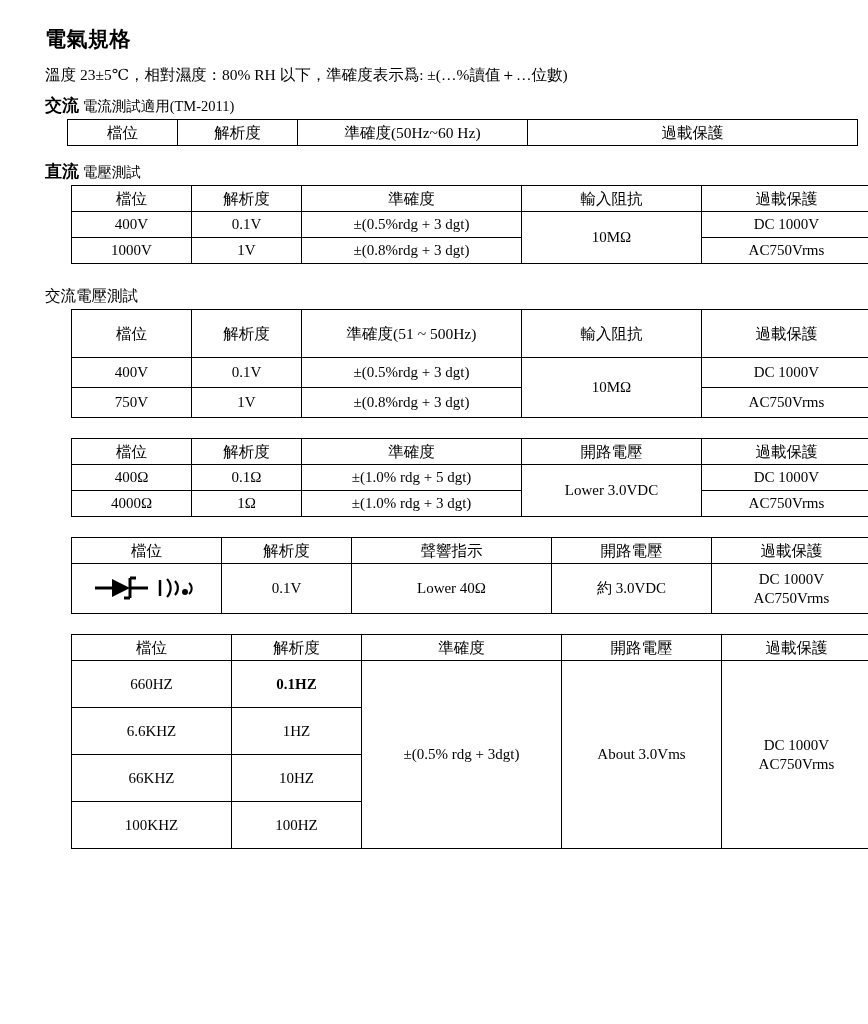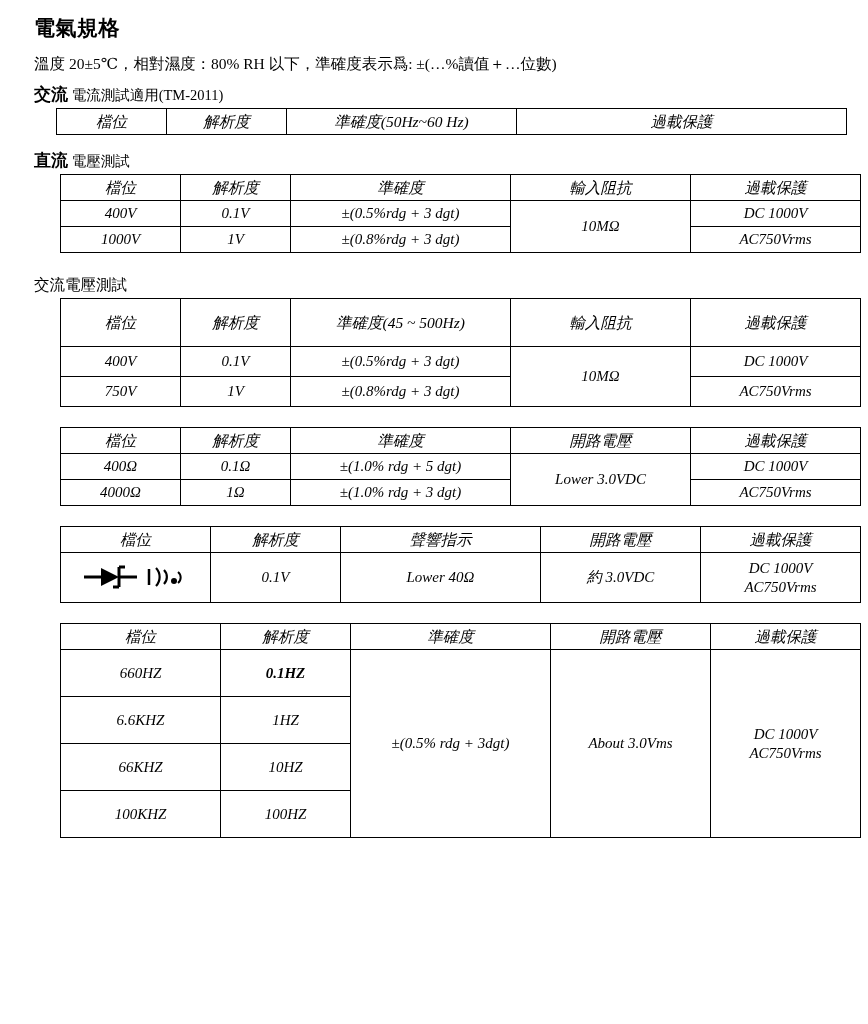--- a/index.html
+++ b/index.html
@@ -11,21 +11,21 @@
     width: 868px;
     height: 1024px;
     font-family: "Liberation Serif", "DejaVu Serif", serif;
     color: #000000;
     overflow: hidden;
   }
   .page {
     position: relative;
     width: 708px;
     height: 1024px;
-    padding: 0;
+    padding: 11px;
     box-sizing: border-box;
   }
   .content {
     padding: 14px 30px 0 34px;
   }
   h1.doc-title {
     font-size: 21px;
     font-weight: bold;
     margin: 0 0 12px 0;
     letter-spacing: 0.5px;
@@ -49,21 +49,20 @@
   }
   .sec-head.plain {
     font-weight: normal;
     font-size: 15.5px;
     font-family: Liberation Serif, serif;
   }
   table.spec {
     border-collapse: collapse;
     border: 1.5px solid #000;
     table-layout: fixed;
-    font-style: italic;
   }
   table.spec td, table.spec th {
     border: 1px solid #000;
     text-align: center;
     vertical-align: middle;
     font-size: 15px;
     font-weight: normal;
     padding: 2px 3px;
     line-height: 1.25;
   }
@@ -95,21 +94,21 @@
   svg { display: block; }
 </style>
 </head>
 <body>
 
 <div class="page">
   <div class="content">
 
     <h1 class="doc-title">電氣規格</h1>
 
-    <p class="cond-line">溫度 20±5℃，相對濕度：80% RH 以下，準確度表示爲: ±(…%讀值＋…位數)</p>
+    <p class="cond-line">溫度 23±5℃，相對濕度：80% RH 以下，準確度表示爲: ±(…%讀值＋…位數)</p>
 
     <div class="blk">
       <div class="sec-head">
         <span class="big">交流</span><span class="sm"> 電流測試適用(TM-2011)</span>
       </div>
       <table class="spec t-ac-current">
         <colgroup>
             <col style="width:110px">
             <col style="width:120px">
             <col style="width:230px">
@@ -172,21 +171,21 @@
             <col style="width:120px">
             <col style="width:110px">
             <col style="width:220px">
             <col style="width:180px">
             <col style="width:170px">
           </colgroup>
         <tbody>
             <tr style="height:48px">
           <th>檔位</th>
           <th>解析度</th>
-          <th>準確度(45 ~ 500Hz)</th>
+          <th>準確度(51 ~ 500Hz)</th>
           <th>輸入阻抗</th>
           <th>過載保護</th>
         </tr>
         <tr style="height:30px">
           <td>400V</td>
           <td>0.1V</td>
           <td>±(0.5%rdg + 3 dgt)</td>
           <td rowspan="2">10MΩ</td>
           <td>DC 1000V</td>
         </tr>

